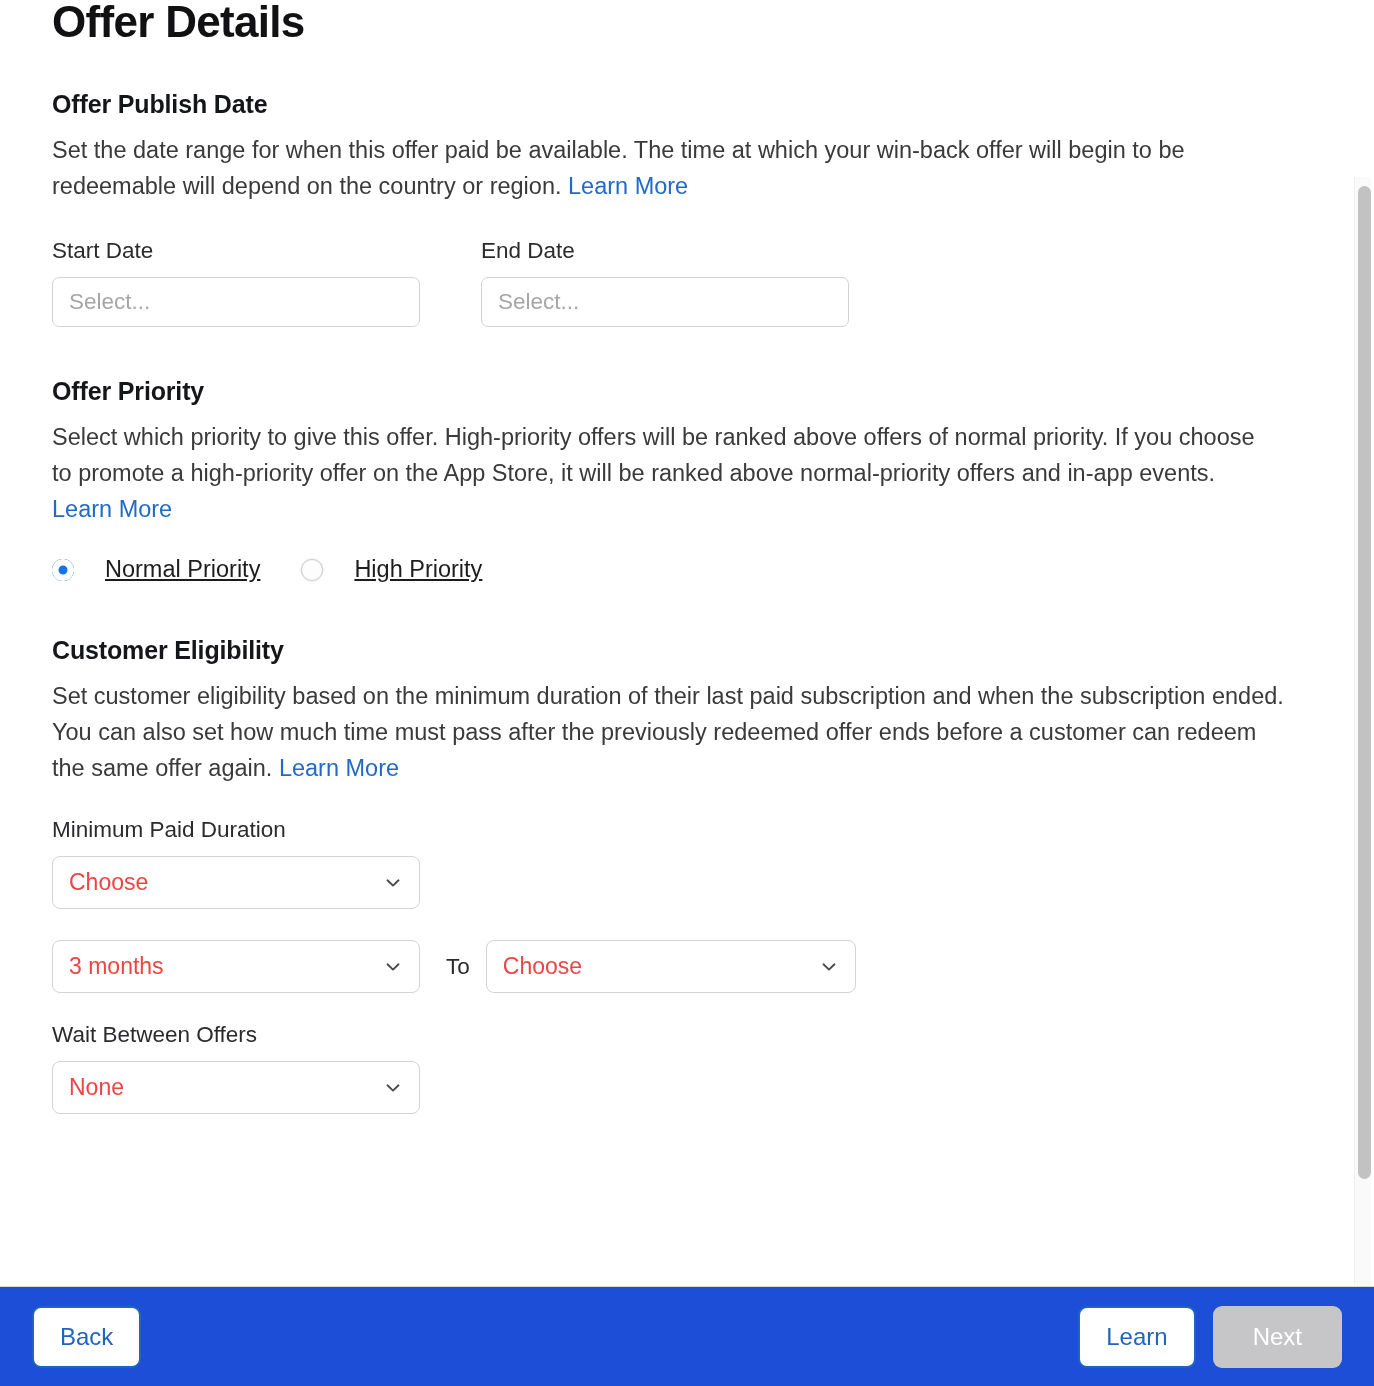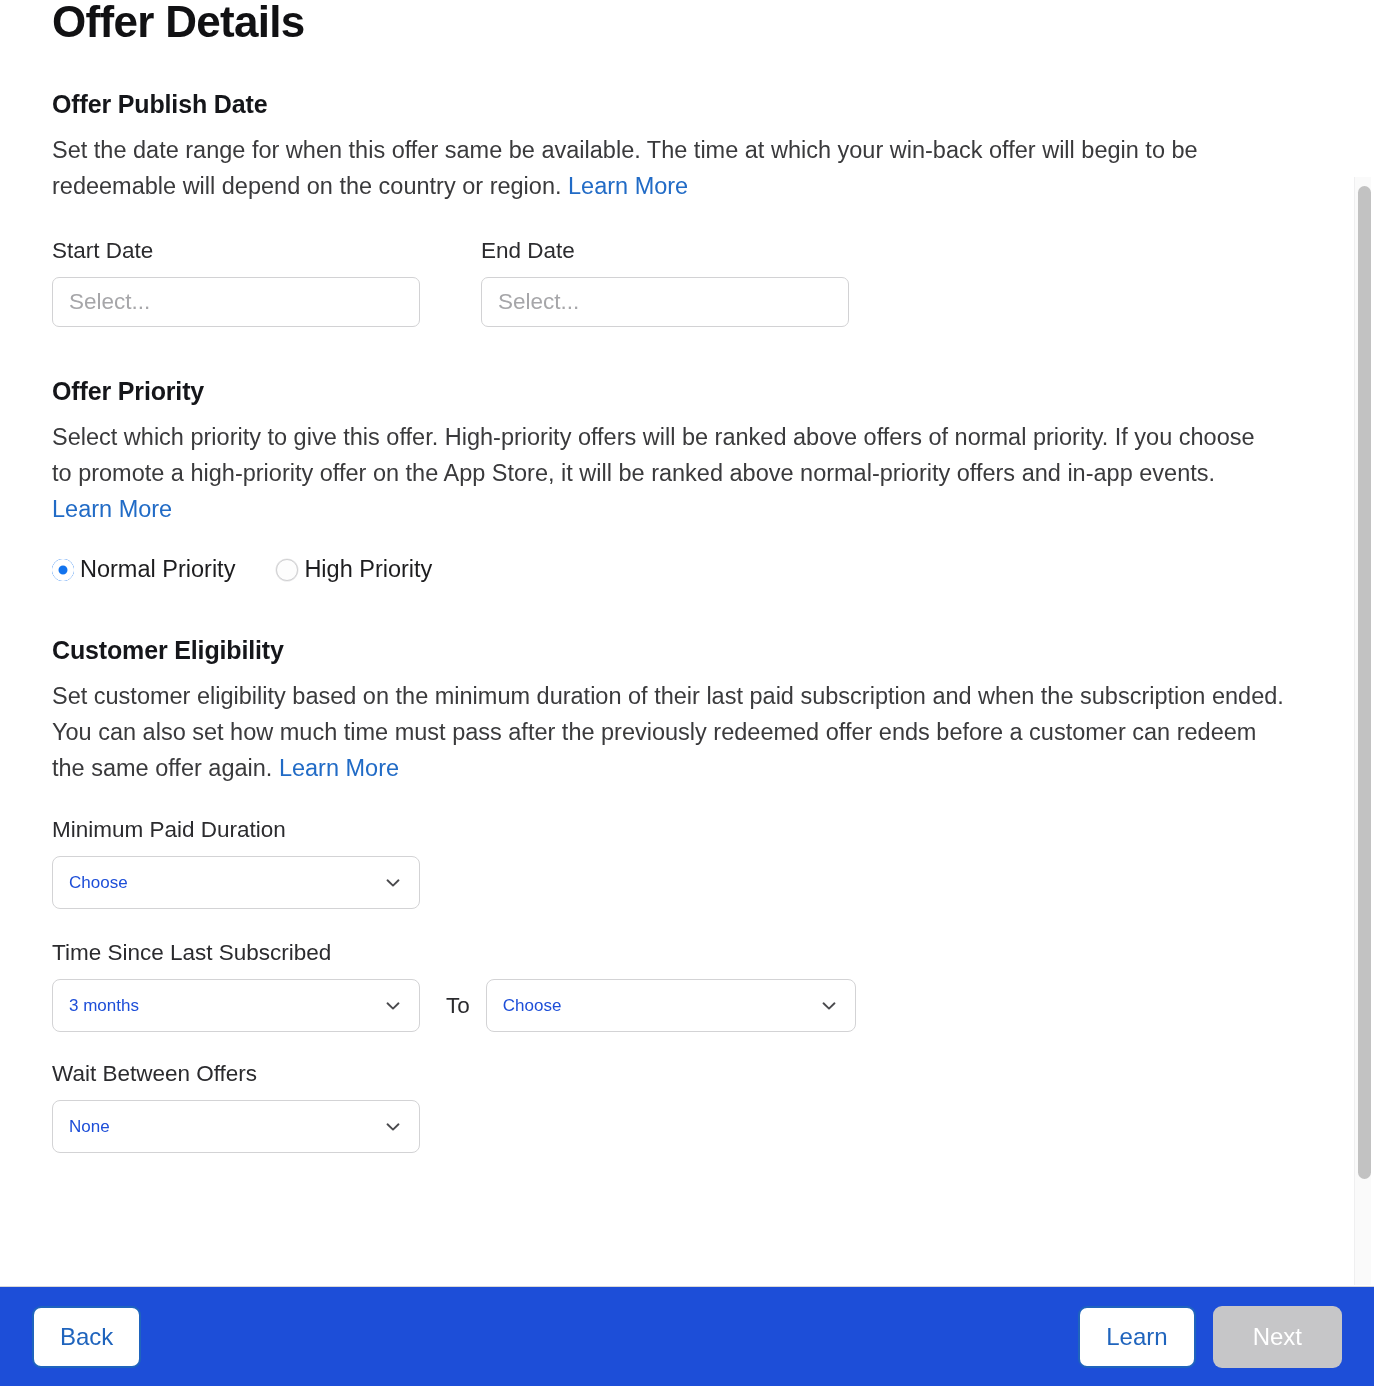--- a/index.html
+++ b/index.html
@@ -102,22 +102,22 @@
     height: 53px;
     border: 1px solid #d3d3d5;
     border-radius: 8px;
     background: #ffffff;
     display: flex;
     align-items: center;
     padding: 0 16px;
     cursor: pointer;
   }
   .select-box .sel-value {
-    font-size: 17px;
-    color: #1d4ed8;
+    font-size: 23px;
+    color: #ef4444;
     flex: 1;
     white-space: nowrap;
   }
   .chev {
     width: 20px;
     height: 20px;
     flex: 0 0 auto;
     margin-left: 10px;
   }
   .chev svg { display: block; }
@@ -155,22 +155,23 @@
     box-shadow: inset 0 0 0 6.5px #ffffff, inset 0 0 0 11px #1273ee;
   }
   .radio-circle.off {
     background: #fdfdfd;
     border: 1px solid #cfcfd1;
     box-shadow: 0 0 0 0.5px #e6e6e7;
   }
   .radio-label {
     font-size: 23.5px;
     color: #1d1d1f;
-    margin-left: 6px;
+    margin-left: 31px;
     white-space: nowrap;
+    text-decoration: underline;
   }
 
   
   #scrollbar {
     position: absolute;
     right: 3px;
     top: 177px;
     width: 17px;
     height: 1108px;
     background: #fafafa;
@@ -228,21 +229,21 @@
 </head>
 <body>
 
 <div id="scroll-area">
   <div id="content">
 
     <h1 class="page-title">Offer Details</h1>
 
     <div style="margin-top:46px;">
       <h2 class="section-heading">Offer Publish Date</h2>
-      <p class="section-desc"><span>Set the date range for when this offer same be available. The time at which your win-back offer will begin to be redeemable will depend on the country or region. </span><a class="link">Learn More</a></p>
+      <p class="section-desc"><span>Set the date range for when this offer paid be available. The time at which your win-back offer will begin to be redeemable will depend on the country or region. </span><a class="link">Learn More</a></p>
 
       <div class="row" style="margin-top:34px;">
         <div class="date-col">
           <div class="field-label">Start Date</div>
           <input class="text-input" type="text" placeholder="Select..." style="">
         </div>
         <div class="date-col">
           <div class="field-label">End Date</div>
           <input class="text-input" type="text" placeholder="Select..." style="">
         </div>
@@ -277,21 +278,20 @@
             <span class="chev">
               <svg viewBox="0 0 20 20" width="20" height="20" aria-hidden="true">
                 <path d="M4.5 7.3 L10 12.6 L15.5 7.3" fill="none" stroke="#4a4a4d" stroke-width="1.9" stroke-linecap="round" stroke-linejoin="round"></path>
               </svg>
             </span>
           </div>
         </div>
       </div>
 
       <div style="margin-top:31px;">
-        <div class="field-label">Time Since Last Subscribed</div>
         <div class="row">
           <div class="select-wrap w-368">
             <div class="select-box">
               <span class="sel-value">3 months</span>
               <span class="chev">
                 <svg viewBox="0 0 20 20" width="20" height="20" aria-hidden="true">
                   <path d="M4.5 7.3 L10 12.6 L15.5 7.3" fill="none" stroke="#4a4a4d" stroke-width="1.9" stroke-linecap="round" stroke-linejoin="round"></path>
                 </svg>
               </span>
             </div>

